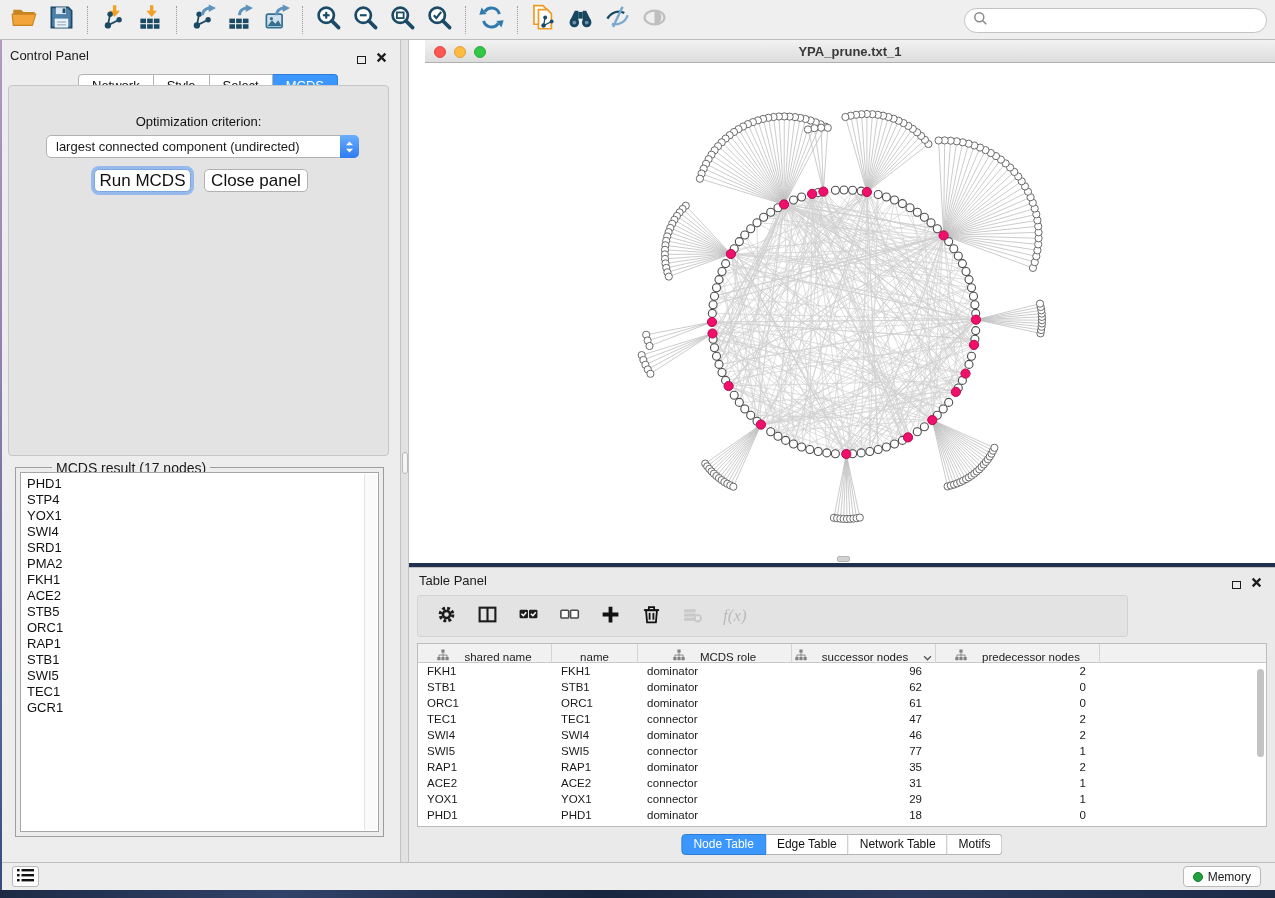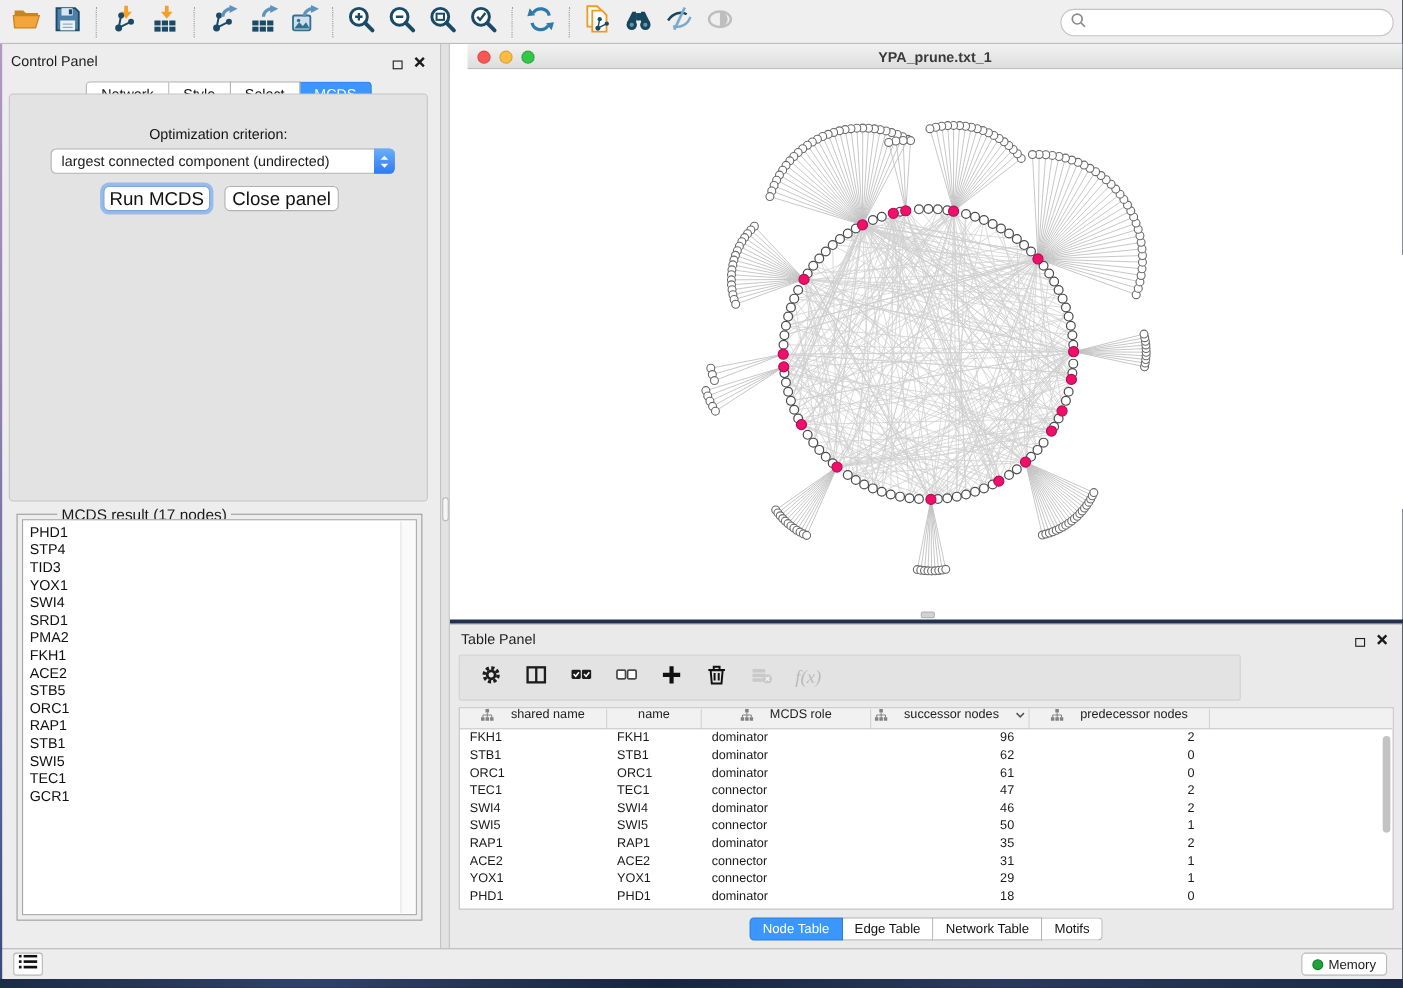--- a/index.html
+++ b/index.html
@@ -73,21 +73,21 @@
                  border-top:1px solid #c0c0c0; }
   .tp-toolbar { position:absolute; left:8px; top:27px; width:711px; height:42px; background:#e3e3e3;
                 border:1px solid #d2d2d2; border-radius:3px; display:flex; align-items:center; gap:20px;
                 padding-left:18px; }
   .tp-icon { display:flex; align-items:center; justify-content:center; }
   .tp-icon.disabled { opacity:.55; }
   .fx { font-family:"Liberation Serif",serif; font-style:italic; font-size:17px; color:#9a9a9a; }
   .ntable { position:absolute; left:8px; top:75px; width:850px; height:184px; background:#fff;
             border:1px solid #bdbdbd; overflow:hidden; }
   .thead { display:flex; height:19px; background:#f1f1f1; border-bottom:1px solid #c9c9c9; }
-  .th { display:flex; align-items:flex-start; justify-content:center; gap:15px; font-size:11.5px; color:#222;
+  .th { display:flex; align-items:flex-end; justify-content:center; gap:15px; font-size:11.5px; color:#222;
         border-right:1px solid #d4d4d4; height:19px; }
   .trow { display:flex; height:16px; }
   .td { font-size:11.5px; line-height:16px; white-space:nowrap; overflow:hidden; }
   .td.left { padding-left:9px; text-align:left; }
   .td.right { padding-right:14px; text-align:right; }
   .tbl-scroll { position:absolute; right:2px; top:25px; width:7px; height:88px; background:#c3c3c3;
                 border-radius:3.5px; }
   .tp-tabs { position:absolute; bottom:7px; left:50%; transform:translateX(-50%); display:flex; }
   .tp-tabs .tab { font-size:12px; padding:2px 11px 3px; }
 
@@ -303,21 +303,20 @@
       <div class="btn focused" style="left:85px;width:97px;">Run MCDS</div>
       <div class="btn" style="left:195px;width:104px;">Close panel</div>
     </div>
 
     <div class="mcds-fieldset">
       <span class="mcds-legend">MCDS result (17 nodes)</span>
       <div class="listbox">
         <div class="items" id="mcds-list">
             <div class="item">PHD1</div>
             <div class="item">STP4</div>
-            <div class="item">TID3</div>
             <div class="item">YOX1</div>
             <div class="item">SWI4</div>
             <div class="item">SRD1</div>
             <div class="item">PMA2</div>
             <div class="item">FKH1</div>
             <div class="item">ACE2</div>
             <div class="item">STB5</div>
             <div class="item">ORC1</div>
             <div class="item">RAP1</div>
             <div class="item">STB1</div>
@@ -1215,21 +1214,21 @@
             <div class="td left" style="width: 134px;">SWI4</div>
             <div class="td left" style="width: 86px;">SWI4</div>
             <div class="td left" style="width: 154px;">dominator</div>
             <div class="td right" style="width: 144px;">46</div>
             <div class="td right" style="width: 164px;">2</div>
           </div>
           <div class="trow">
             <div class="td left" style="width: 134px;">SWI5</div>
             <div class="td left" style="width: 86px;">SWI5</div>
             <div class="td left" style="width: 154px;">connector</div>
-            <div class="td right" style="width: 144px;">50</div>
+            <div class="td right" style="width: 144px;">77</div>
             <div class="td right" style="width: 164px;">1</div>
           </div>
           <div class="trow">
             <div class="td left" style="width: 134px;">RAP1</div>
             <div class="td left" style="width: 86px;">RAP1</div>
             <div class="td left" style="width: 154px;">dominator</div>
             <div class="td right" style="width: 144px;">35</div>
             <div class="td right" style="width: 164px;">2</div>
           </div>
           <div class="trow">

